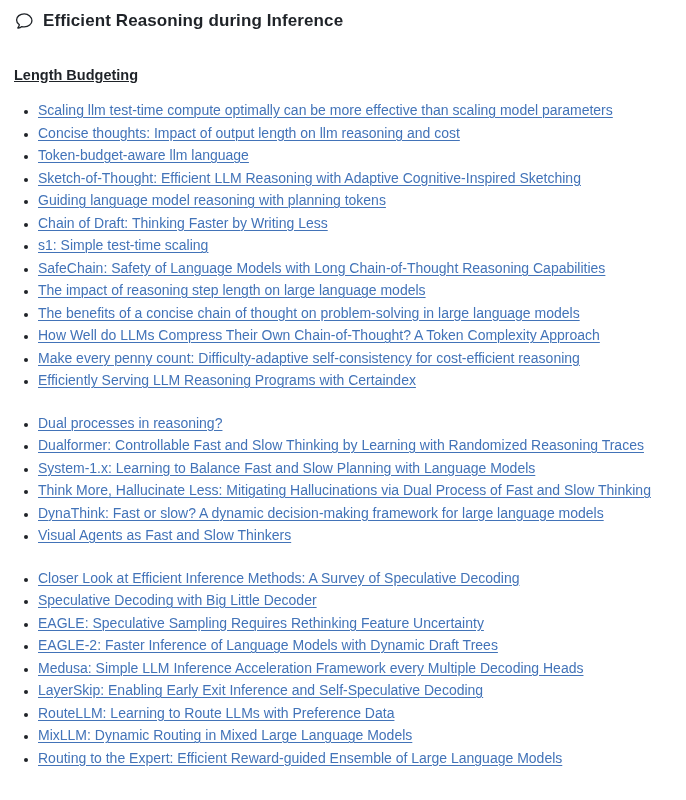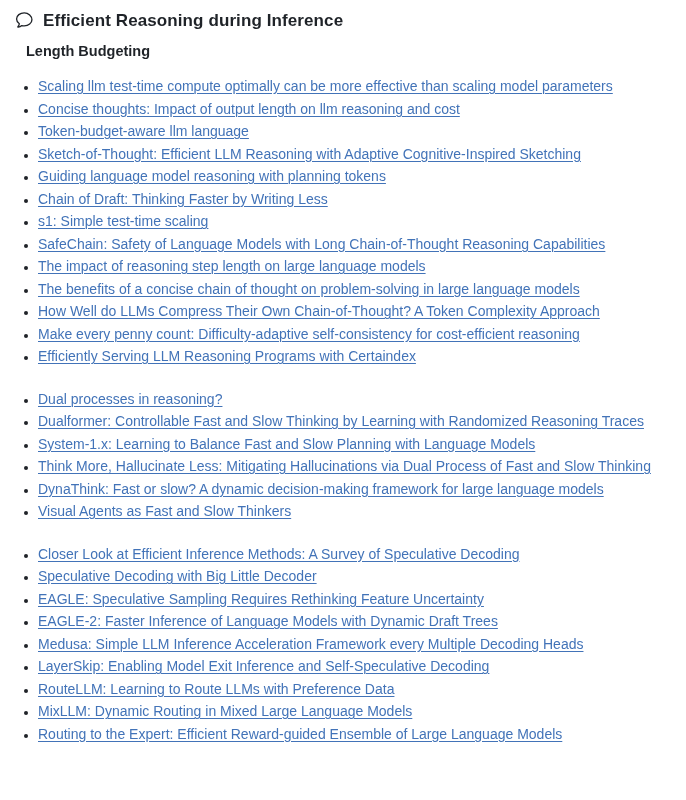--- a/index.html
+++ b/index.html
@@ -16,41 +16,42 @@
     color: var(--text-color);
   }
   .page {
     width: 686px;
     min-height: 800px;
     padding: 10px 14px 10px 14px;
     background: var(--bg-color);
   }
   .page-header {
     display: flex;
-    align-items: flex-start;
+    align-items: center;
     gap: 9px;
-    margin: 0 0 10px 0;
+    margin: 0 0 34px 0;
   }
   .page-header h1 {
     margin: 0;
     font-size: 17px;
     line-height: 22px;
     font-weight: bold;
     color: var(--text-color);
     letter-spacing: 0.1px;
   }
   .title-icon svg {
     display: block;
   }
   .section-title {
-    margin: 0 0 12px 12px;
+    margin: 0 0 12px 0;
     font-size: 14.5px;
     line-height: 18px;
     font-weight: bold;
     color: var(--text-color);
+    text-decoration: underline;
   }
   ul.paper-list {
     margin: 15px 0 20px 0;
     padding: 0 0 0 24px;
     list-style: disc outside;
   }
   ul.paper-list li {
     font-size: 14px;
     line-height: 22.5px;
     color: var(--text-color);
@@ -183,21 +184,21 @@
 
   <li>
     <a class="paper-link" href="#">EAGLE-2: Faster Inference of Language Models with Dynamic Draft Trees</a>
   </li>
 
   <li>
     <a class="paper-link" href="#">Medusa: Simple LLM Inference Acceleration Framework every Multiple Decoding Heads</a>
   </li>
 
   <li>
-    <a class="paper-link" href="#">LayerSkip: Enabling Model Exit Inference and Self-Speculative Decoding</a>
+    <a class="paper-link" href="#">LayerSkip: Enabling Early Exit Inference and Self-Speculative Decoding</a>
   </li>
 
   <li>
     <a class="paper-link" href="#">RouteLLM: Learning to Route LLMs with Preference Data</a>
   </li>
 
   <li>
     <a class="paper-link" href="#">MixLLM: Dynamic Routing in Mixed Large Language Models</a>
   </li>
 

